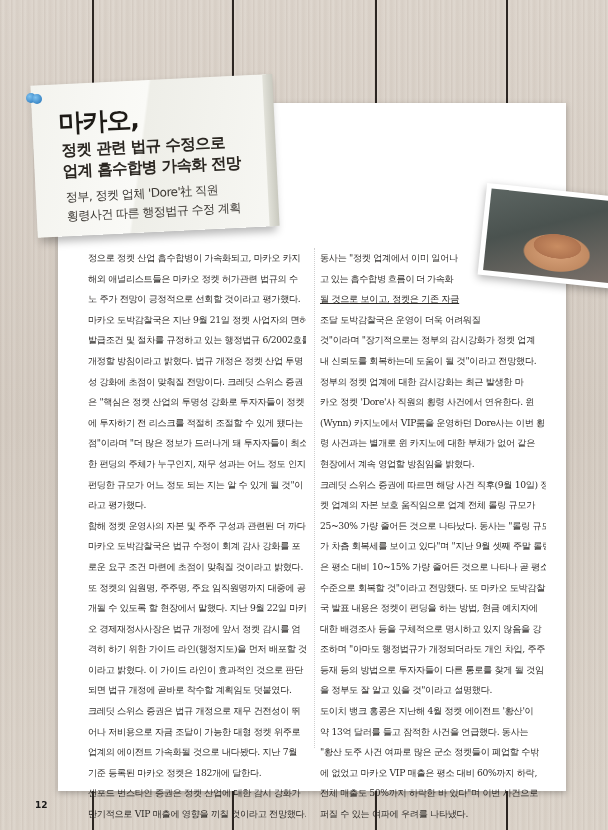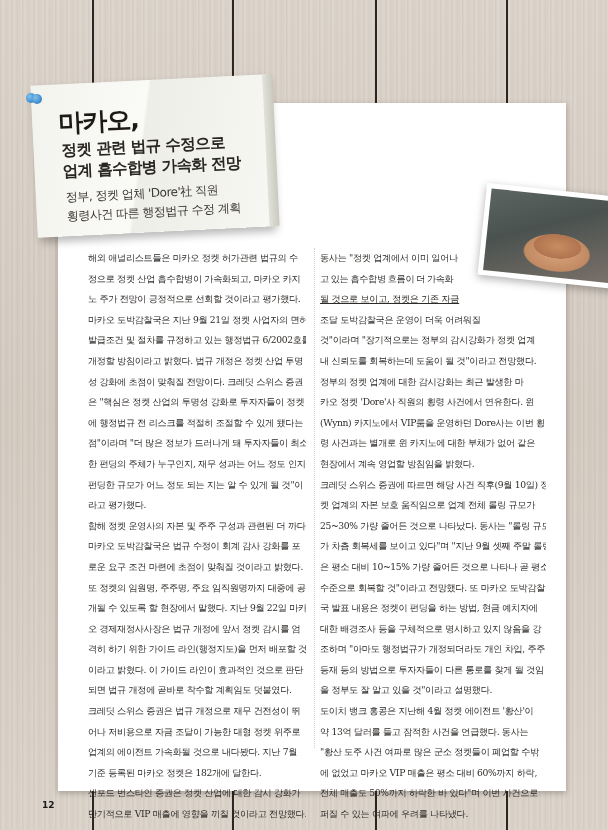--- a/index.html
+++ b/index.html
@@ -33,21 +33,21 @@
     background:
       radial-gradient(ellipse 30% 24% at 55% 62%, #c98d62 0%, #b07450 60%, transparent 62%),
       radial-gradient(ellipse 45% 40% at 55% 70%, #d9a37a 0%, #c18a62 55%, transparent 58%),
       linear-gradient(160deg,#5c6562 0%,#4a524f 40%,#7c716a 100%);}
   .col{position:absolute;top:248px;font-size:9.2px;line-height:20.6px;color:#2d2a27;
     text-align:justify;letter-spacing:-0.35px;}
   .col p{margin:0;white-space:nowrap;overflow:hidden;}
   .col-left{left:88px;width:218px;}
   .col-right{left:320px;width:226px;}
   .divider{position:absolute;left:314px;top:248px;height:500px;border-left:1px dotted #cfcfcf;}
-  .page-num{position:absolute;left:42px;top:800px;font-family:"DejaVu Sans",sans-serif;
+  .page-num{position:absolute;left:35px;top:800px;font-family:"DejaVu Sans",sans-serif;
     font-weight:bold;font-size:9px;color:#1a1a1a;}
 </style>
 </head>
 <body>
 
 <div class="wood"></div>
 <div class="plank-gap" style="left:92px"></div>
 <div class="plank-gap" style="left:232px"></div>
 <div class="plank-gap" style="left:375px"></div>
 <div class="plank-gap" style="left:506px"></div>
@@ -70,29 +70,29 @@
     <div>정부, 정켓 업체 'Dore'社 직원</div>
     <div>횡령사건 따른 행정법규 수정 계획</div>
   </div>
 </div>
 
 <div class="photo">
   <div class="photo-inner"></div>
 </div>
 
 <div class="col col-left" id="col-left">
+    <p>정으로 정켓 산업 흡수합병이 가속화되고, 마카오 카지</p>
     <p>해외 애널리스트들은 마카오 정켓 허가관련 법규의 수</p>
-    <p>정으로 정켓 산업 흡수합병이 가속화되고, 마카오 카지</p>
     <p>노 주가 전망이 긍정적으로 선회할 것이라고 평가했다.</p>
     <p>마카오 도박감찰국은 지난 9월 21일 정켓 사업자의 면허</p>
     <p>발급조건 및 절차를 규정하고 있는 행정법규 6/2002호를</p>
     <p>개정할 방침이라고 밝혔다. 법규 개정은 정켓 산업 투명</p>
     <p>성 강화에 초점이 맞춰질 전망이다. 크레딧 스위스 증권</p>
     <p>은 "핵심은 정켓 산업의 투명성 강화로 투자자들이 정켓</p>
-    <p>에 행정법규 전 리스크를 적절히 조절할 수 있게 됐다는</p>
+    <p>에 투자하기 전 리스크를 적절히 조절할 수 있게 됐다는</p>
     <p>점"이라며 "더 많은 정보가 드러나게 돼 투자자들이 최소</p>
     <p>한 펀딩의 주체가 누구인지, 재무 성과는 어느 정도 인지,</p>
     <p>펀딩한 규모가 어느 정도 되는 지는 알 수 있게 될 것"이</p>
     <p>라고 평가했다.</p>
     <p>함해 정켓 운영사의 자본 및 주주 구성과 관련된 더 까다</p>
     <p>마카오 도박감찰국은 법규 수정이 회계 감사 강화를 포</p>
     <p>로운 요구 조건 마련에 초점이 맞춰질 것이라고 밝혔다.</p>
     <p>또 정켓의 임원명, 주주명, 주요 임직원명까지 대중에 공</p>
     <p>개될 수 있도록 할 현장에서 말했다. 지난 9월 22일 마카</p>
     <p>오 경제재정사사장은 법규 개정에 앞서 정켓 감시를 엄</p>

